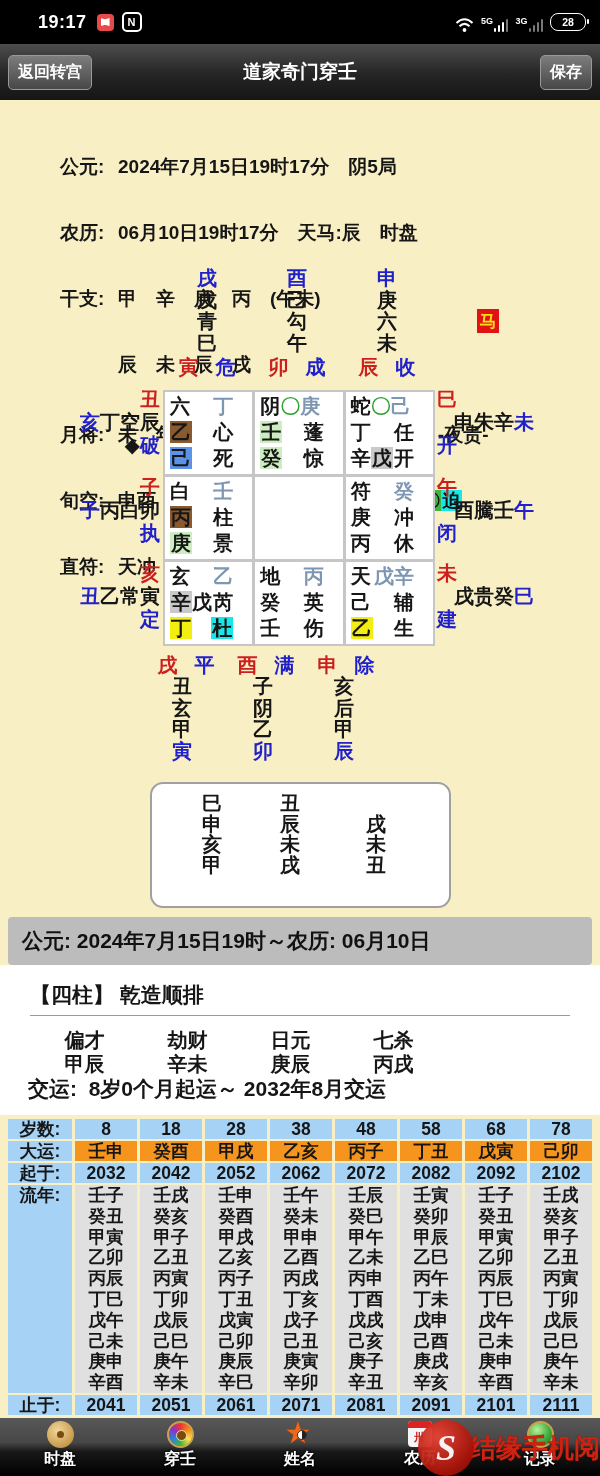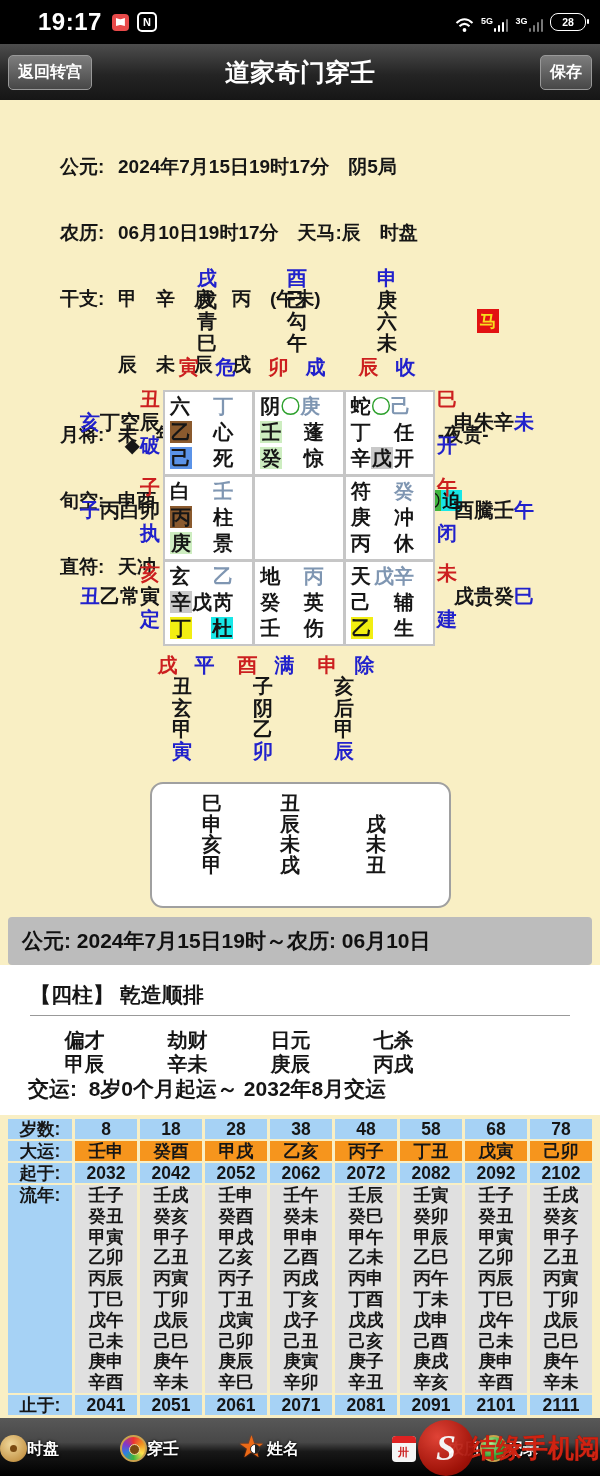--- a/index.html
+++ b/index.html
@@ -3,21 +3,21 @@
 <meta charset="utf-8">
 <style>
   html,body{margin:0;padding:0;}
   body{width:600px;height:1476px;position:relative;overflow:hidden;
        background:#f9efc4;font-family:"Liberation Sans","DejaVu Sans",sans-serif;
        font-weight:700;color:#161616;-webkit-font-smoothing:antialiased;}
 
   
   .status-bar{position:absolute;left:0;top:0;width:600px;height:44px;background:#000;
               color:#fff;display:flex;align-items:center;}
-  .sb-time{font-size:24px;margin-left:38px;letter-spacing:.5px;}
+  .sb-time{font-size:18px;margin-left:38px;letter-spacing:.5px;}
   .sb-book{width:17px;height:17px;background:#e84a4a;border-radius:4px;margin-left:10px;
            display:flex;align-items:center;justify-content:center;}
   .sb-book::before{content:"";width:9px;height:8px;background:#fff;
            clip-path:polygon(0 0,45% 15%,55% 15%,100% 0,100% 100%,55% 88%,45% 88%,0 100%);}
   .sb-nfc{width:16px;height:16px;border:2px solid #fff;border-radius:5px;margin-left:8px;
           font-size:11px;display:flex;align-items:center;justify-content:center;color:#fff;}
   .sb-right{margin-left:auto;margin-right:14px;display:flex;align-items:flex-end;gap:7px;}
   .sb-net{display:flex;align-items:flex-end;gap:1px;}
   .sb-net .g{font-size:9px;line-height:9px;margin-bottom:6px;}
   .bars{display:flex;align-items:flex-end;gap:1.5px;}
@@ -27,21 +27,21 @@
            display:flex;align-items:center;justify-content:center;color:#fff;position:relative;margin-bottom:1px;}
   .sb-batt::after{content:"";position:absolute;right:-4px;top:5px;width:2.5px;height:5px;background:#fff;border-radius:1px;}
 
   
   .title-bar{position:absolute;left:0;top:44px;width:600px;height:56px;
              background:linear-gradient(#4d4d4d,#242424 55%,#161616);display:flex;align-items:center;}
   .tb-btn{background:linear-gradient(#7d7d7d,#474747);border:1px solid #999;border-radius:5px;
           color:#fff;font-size:16px;font-weight:700;padding:6px 9px;}
   .tb-back{margin-left:8px;}
   .tb-save{margin-left:auto;margin-right:8px;}
-  .tb-title{position:absolute;left:0;right:0;text-align:center;color:#fff;font-size:25px;font-weight:700;}
+  .tb-title{position:absolute;left:0;right:0;text-align:center;color:#fff;font-size:19px;font-weight:700;}
 
   
   .info{position:absolute;left:60px;top:112px;font-size:19px;line-height:22px;white-space:pre;}
   .info .ln{height:22px;display:flex;align-items:center;}
   .info .lab{display:inline-block;width:58px;}
   .info .gap-top{margin-top:4px;}
   .chip{display:inline-block;padding:0 1px;line-height:21px;}
 
   
   .ucol{position:absolute;width:24px;text-align:center;font-size:20px;line-height:21.5px;transform:translateX(-50%);}
@@ -102,21 +102,21 @@
   .trow.tall .tlab{line-height:20px;}
   .lncol{flex:1;background:#e0e0e0;display:flex;flex-direction:column;}
   .lncol span{display:block;height:20.8px;line-height:20.8px;text-align:center;}
 
   
   .bnav{position:absolute;left:0;top:1418px;width:600px;height:58px;
         background:linear-gradient(180deg,#585858 0%,#474747 42%,#181818 58%,#000 100%);
         display:flex;}
   .nav-sel{position:absolute;left:299px;top:1420px;width:102px;height:54px;border-radius:9px;
            background:linear-gradient(#a0a0a0,#757575);border:1px solid #b0b0b0;box-sizing:border-box;}
-  .nitem{flex:1;display:flex;flex-direction:row;align-items:center;justify-content:flex-start;
+  .nitem{flex:1;display:flex;flex-direction:column;align-items:center;justify-content:flex-start;
          padding-top:3px;position:relative;z-index:2;}
   .nlab{color:#fff;font-size:16px;margin-top:1px;text-shadow:0 1px 2px #000,0 0 3px #000;}
   .nico{width:27px;height:27px;border-radius:50%;position:relative;flex:none;}
   .ico-compass{background:radial-gradient(circle at 40% 35%,#f0d79a,#c89a4e 70%,#8a5f22);}
   .ico-compass::after{content:"";position:absolute;left:10px;top:10px;width:7px;height:7px;border-radius:50%;background:#7a4a12;}
   .ico-luopan{background:conic-gradient(#e33,#ee8f1f,#ffe14d,#3db53d,#2f7fe0,#8436c9,#e33);
               border:2px solid #caa24e;box-sizing:border-box;}
   .ico-luopan::after{content:"";position:absolute;left:7px;top:7px;width:9px;height:9px;border-radius:50%;background:#7a4a12;border:1px solid #f3dca0;}
   .ico-star{background:none;border-radius:0;}
   .ico-star::before{content:"★";position:absolute;left:-2px;top:-6px;font-size:30px;color:#ec6a17;text-shadow:0 0 2px #b33c05;}

